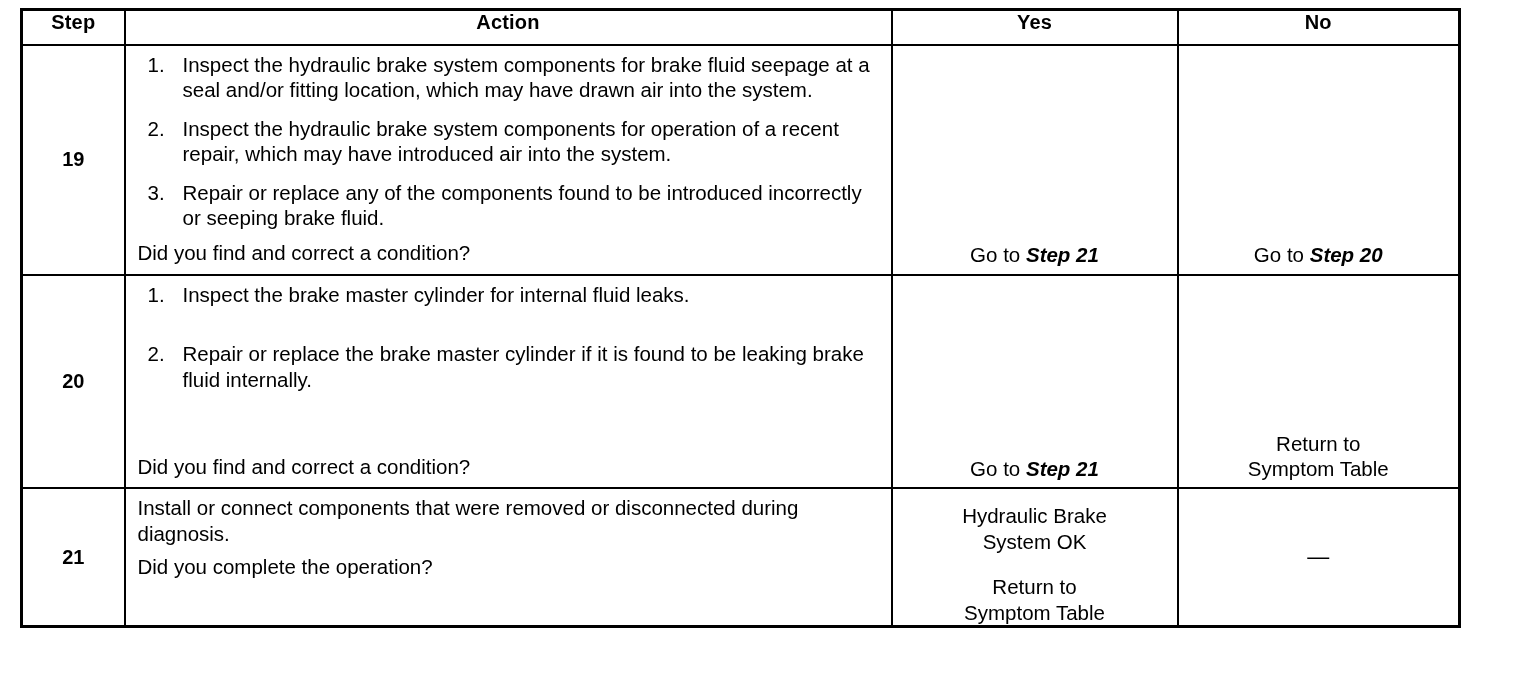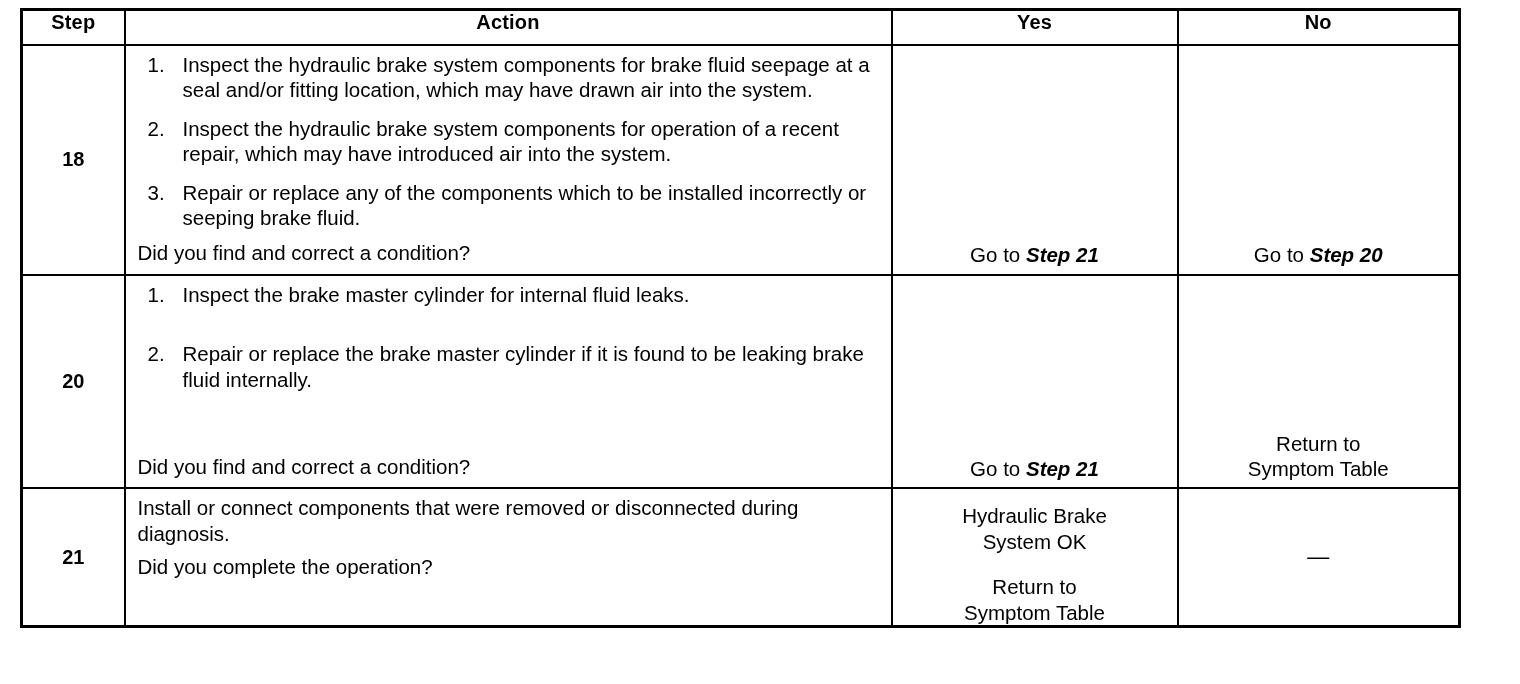--- a/index.html
+++ b/index.html
@@ -161,34 +161,34 @@
         <th class="h-step">Step</th>
         <th class="h-action">Action</th>
         <th class="h-yes">Yes</th>
         <th class="h-no">No</th>
       </tr>
     </thead>
 
     <tbody>
 
       <tr>
-        <td class="cell-step">18</td>
+        <td class="cell-step">19</td>
         <td class="cell-action">
           <ol class="steps">
             <li>
               <span class="num">1.</span>
               <span>Inspect the hydraulic brake system components for brake fluid seepage at a seal and/or fitting location, which may have drawn air into the system.</span>
             </li>
             <li>
               <span class="num">2.</span>
               <span>Inspect the hydraulic brake system components for operation of a recent repair, which may have introduced air into the system.</span>
             </li>
             <li>
               <span class="num">3.</span>
-              <span>Repair or replace any of the components which to be installed incorrectly or seeping brake fluid.</span>
+              <span>Repair or replace any of the components found to be introduced incorrectly or seeping brake fluid.</span>
             </li>
           </ol>
           <p class="question q-tight">Did you find and correct a condition?</p>
         </td>
         <td class="cell-yes">
           <div class="ans-bottom">
             <span>Go to </span><span class="ital">Step 21</span>
           </div>
         </td>
         <td class="cell-no">

